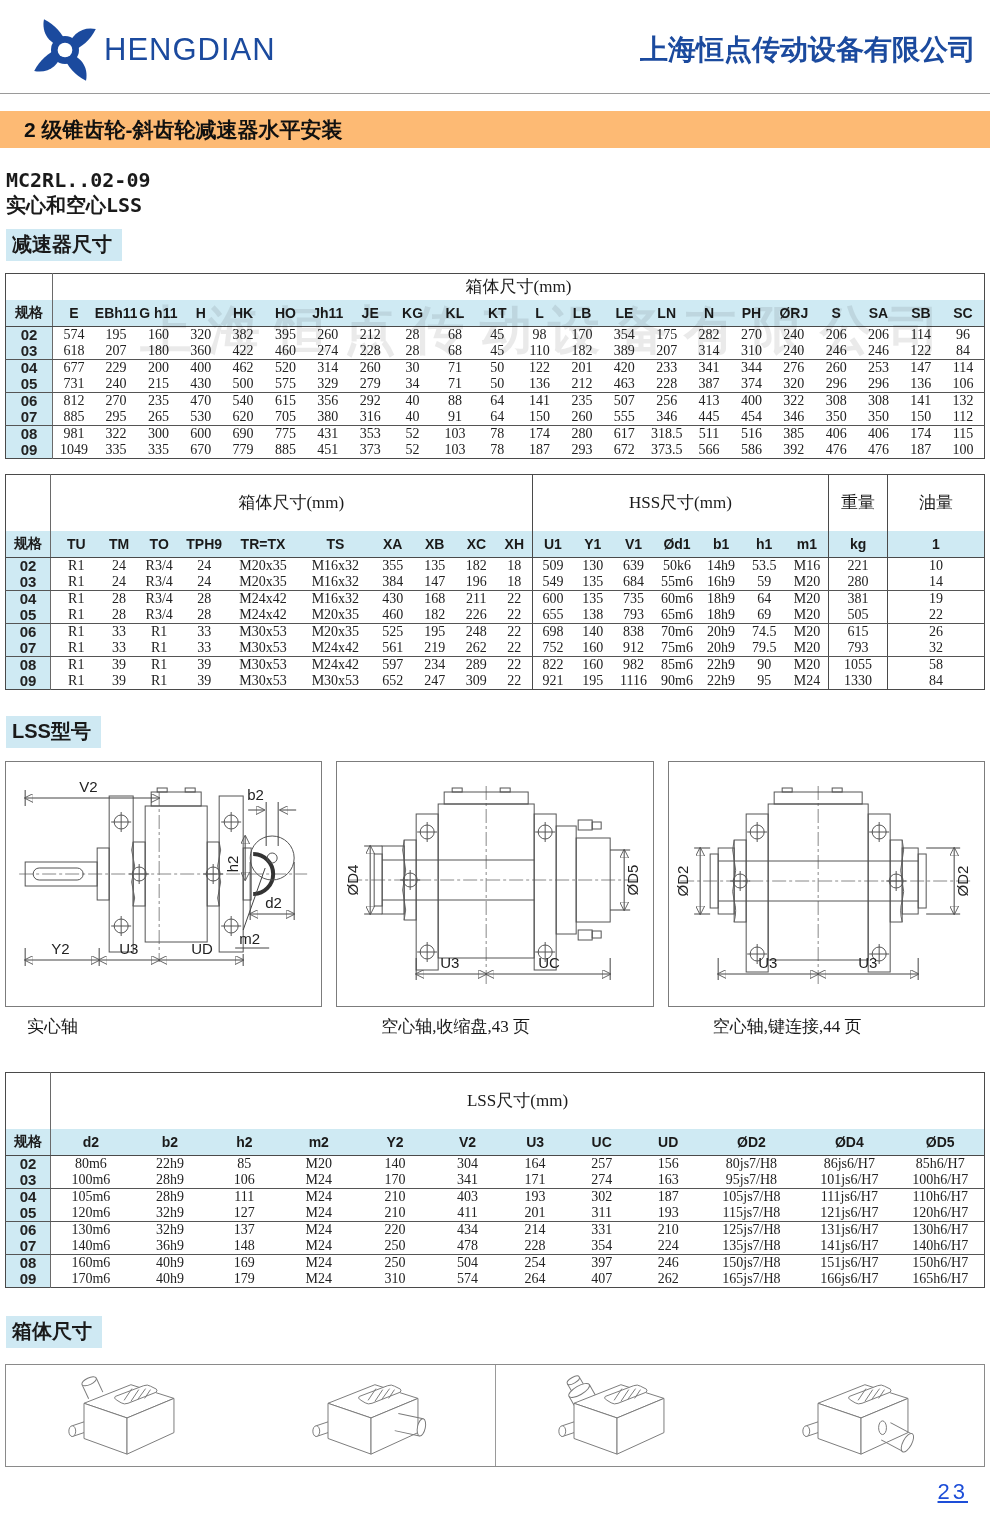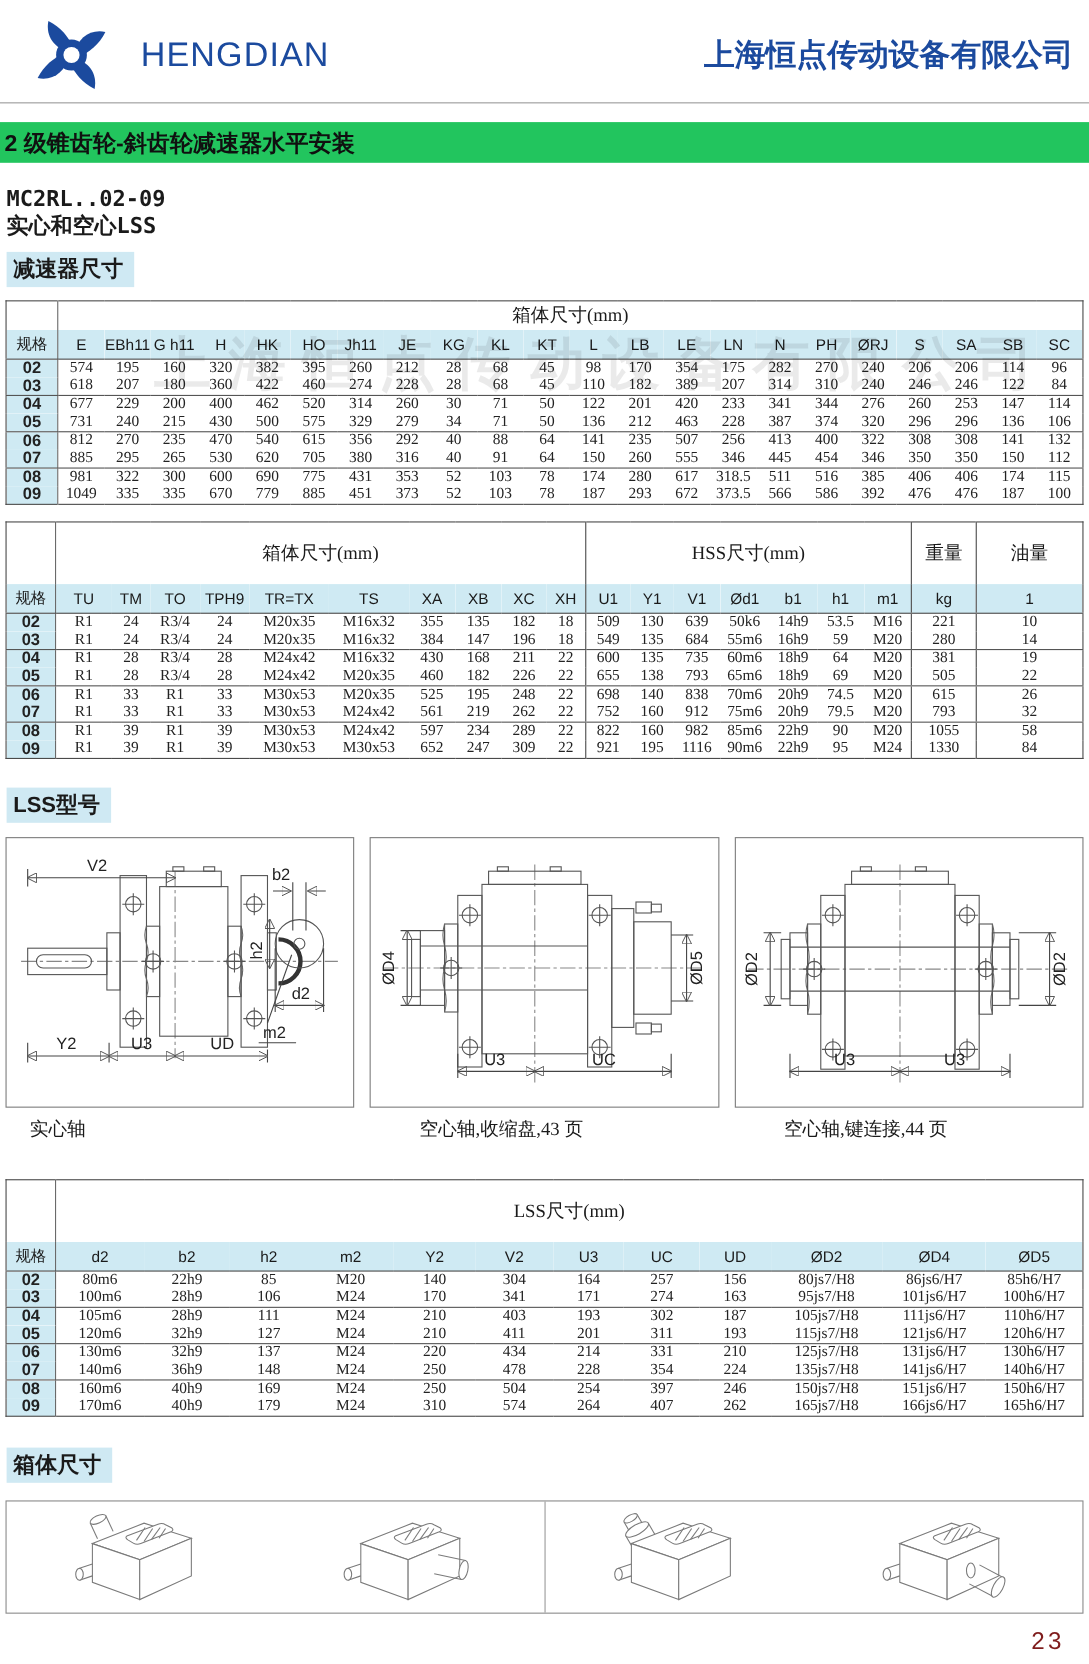--- a/index.html
+++ b/index.html
@@ -5,48 +5,48 @@
   * { margin:0; padding:0; box-sizing:border-box; }
   html,body { background:#e9e9e9; }
   .page {
     position:relative; width:990px; height:1513px; margin:0 auto;
     background:#ffffff; overflow:hidden;
     font-family:"Liberation Sans","DejaVu Sans",sans-serif; color:#1a1a1a;
   }
   
   .hdr { display:flex; align-items:center; height:94px; padding:6px 14px 0 30px;
          border-bottom:1px solid #9a9a9a; }
-  .logo-wrap { display:flex; align-items:center; gap:28px; }
+  .logo-wrap { display:flex; align-items:center; gap:4px; }
   .logo-text { font-size:31px; color:#1b4a9e; letter-spacing:1px; font-weight:500; }
   .company { margin-left:auto; font-size:28px; font-weight:bold; color:#1b4a9e;
              font-family:"Liberation Sans","DejaVu Sans",sans-serif; }
   
-  .title-band { margin-top:17px; height:37px; background:#22c55e; display:flex; align-items:center;
-                padding-left:4px; font-size:21px; font-weight:bold; color:#101010; }
+  .title-band { margin-top:17px; height:37px; background:#fdba74; display:flex; align-items:center;
+                padding-left:24px; font-size:21px; font-weight:bold; color:#101010; }
   .model-line { display:flex; justify-content:space-between; margin:20px 8px 0 6px;
                 font-family:"DejaVu Sans Mono","Liberation Mono",monospace;
                 font-size:20px; font-weight:bold;flex-direction:column; }
   .chip { display:inline-block; background:#cfe9f3; padding:2px 10px 3px 6px;
           font-size:20px; font-weight:bold; margin-left:6px; }
   .chip1 { margin-top:10px; }
   .chip2 { margin-top:26px; }
   .chip3 { margin-top:28px; }
   
   table.t { border-collapse:collapse; table-layout:fixed; width:980px; margin:0 0 0 5px;
             border:1px solid #4a4a4a; }
   table.t1 { margin-top:12px; }
   table.t2 { margin-top:15px; }
   table.t3 { margin-top:34px;border-radius:32px; }
   .t th, .t td { overflow:hidden; white-space:nowrap; text-align:center; padding:0; }
   .t thead tr.grow th { font-family:"Liberation Serif","DejaVu Serif",serif;
                         font-weight:normal; font-size:17px; }
   .t1 thead tr.grow { height:26px; }
   .t2 thead tr.grow, .t3 thead tr.grow { height:56px; }
   .t thead tr.colrow th { background:#cfeaf3; border-bottom:1px solid #4a4a4a;
-                          height:27px; font-size:14px; font-weight:normal;text-align:center; }
+                          height:27px; font-size:14px; font-weight:bold;text-align:center; }
   .t th.corner { background:#ffffff; border-right:1px solid #6a6a6a; }
   .t td.spec, .t th.spec-h { background:#cfeaf3; border-right:1px solid #6a6a6a;
                              font-family:"Liberation Sans","DejaVu Sans",sans-serif;
                              font-size:15px; font-weight:bold; }
   .t th.spec-h { font-size:17px; }
   .t tbody td { font-family:"Liberation Serif","DejaVu Serif",serif;
                 font-size:14px; height:16px; line-height:16px; color:#222; }
   .t tbody tr.gend td { border-bottom:1px solid #555; }
   .t .vline { border-left:1px solid #4a4a4a; }
   
@@ -67,21 +67,21 @@
   .draw .dim { stroke:#444; }
   .draw text { fill:#222; stroke:none; font-family:"Liberation Sans","DejaVu Sans",sans-serif; font-size:15px; }
   .draw .thick { stroke-width:4; stroke:#333; }
   .draw .wav { stroke:#666; }
   
   .pos-box { display:flex; margin:16px 5px 0 5px; height:103px; border:1px solid #8a8a8a; }
   .pos-half { flex:1; display:flex; align-items:center; justify-content:space-around; }
   .pos-half.right { border-left:1px solid #9a9a9a; }
   .iso line, .iso polygon, .iso path, .iso ellipse { stroke:#7a7a7a; stroke-width:1; fill:#fff; }
   .iso .hl { fill:none; }
-  .page-num { position:absolute; right:22px; bottom:8px; font-size:22px; letter-spacing:3px; color:#7f1d1d; }
+  .page-num { position:absolute; right:22px; bottom:8px; font-size:22px; letter-spacing:3px; color:#1d4ed8;text-decoration:underline; }
 </style>
 </head>
 <body>
 
 <div class="page">
 
   
   <div class="hdr">
     <div class="logo-wrap">
       <svg width="70" height="70" viewBox="0 0 100 100">

